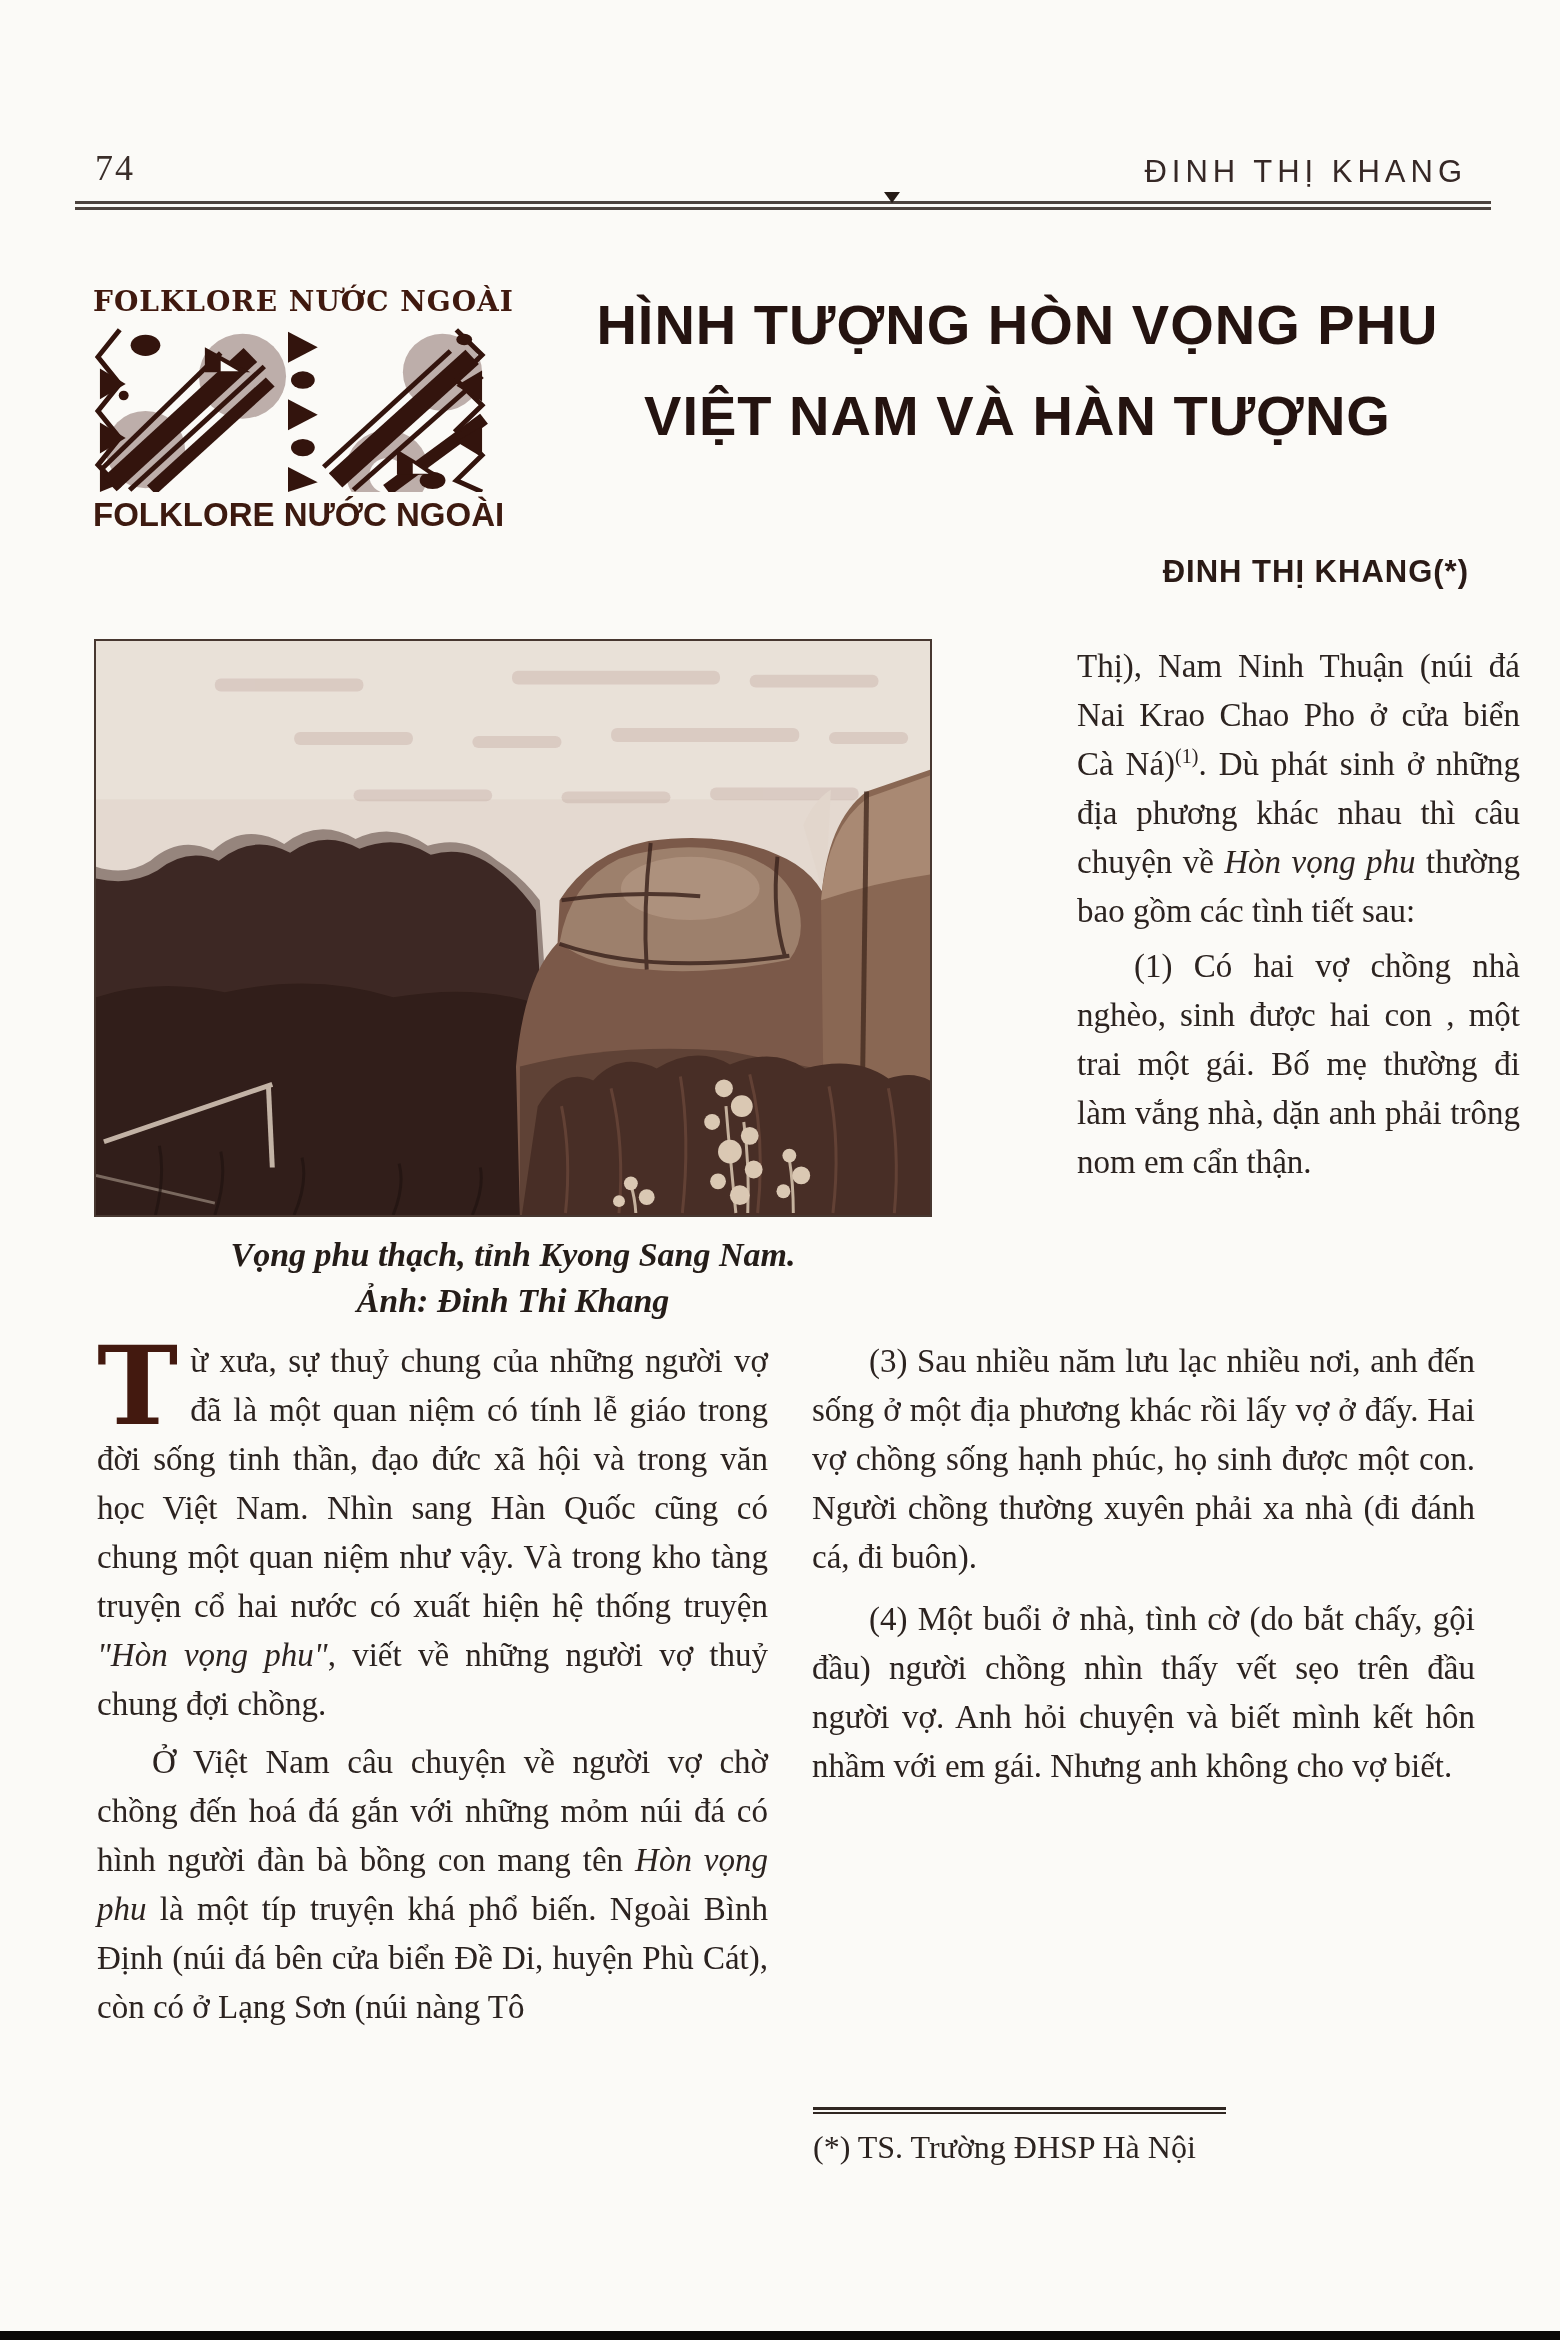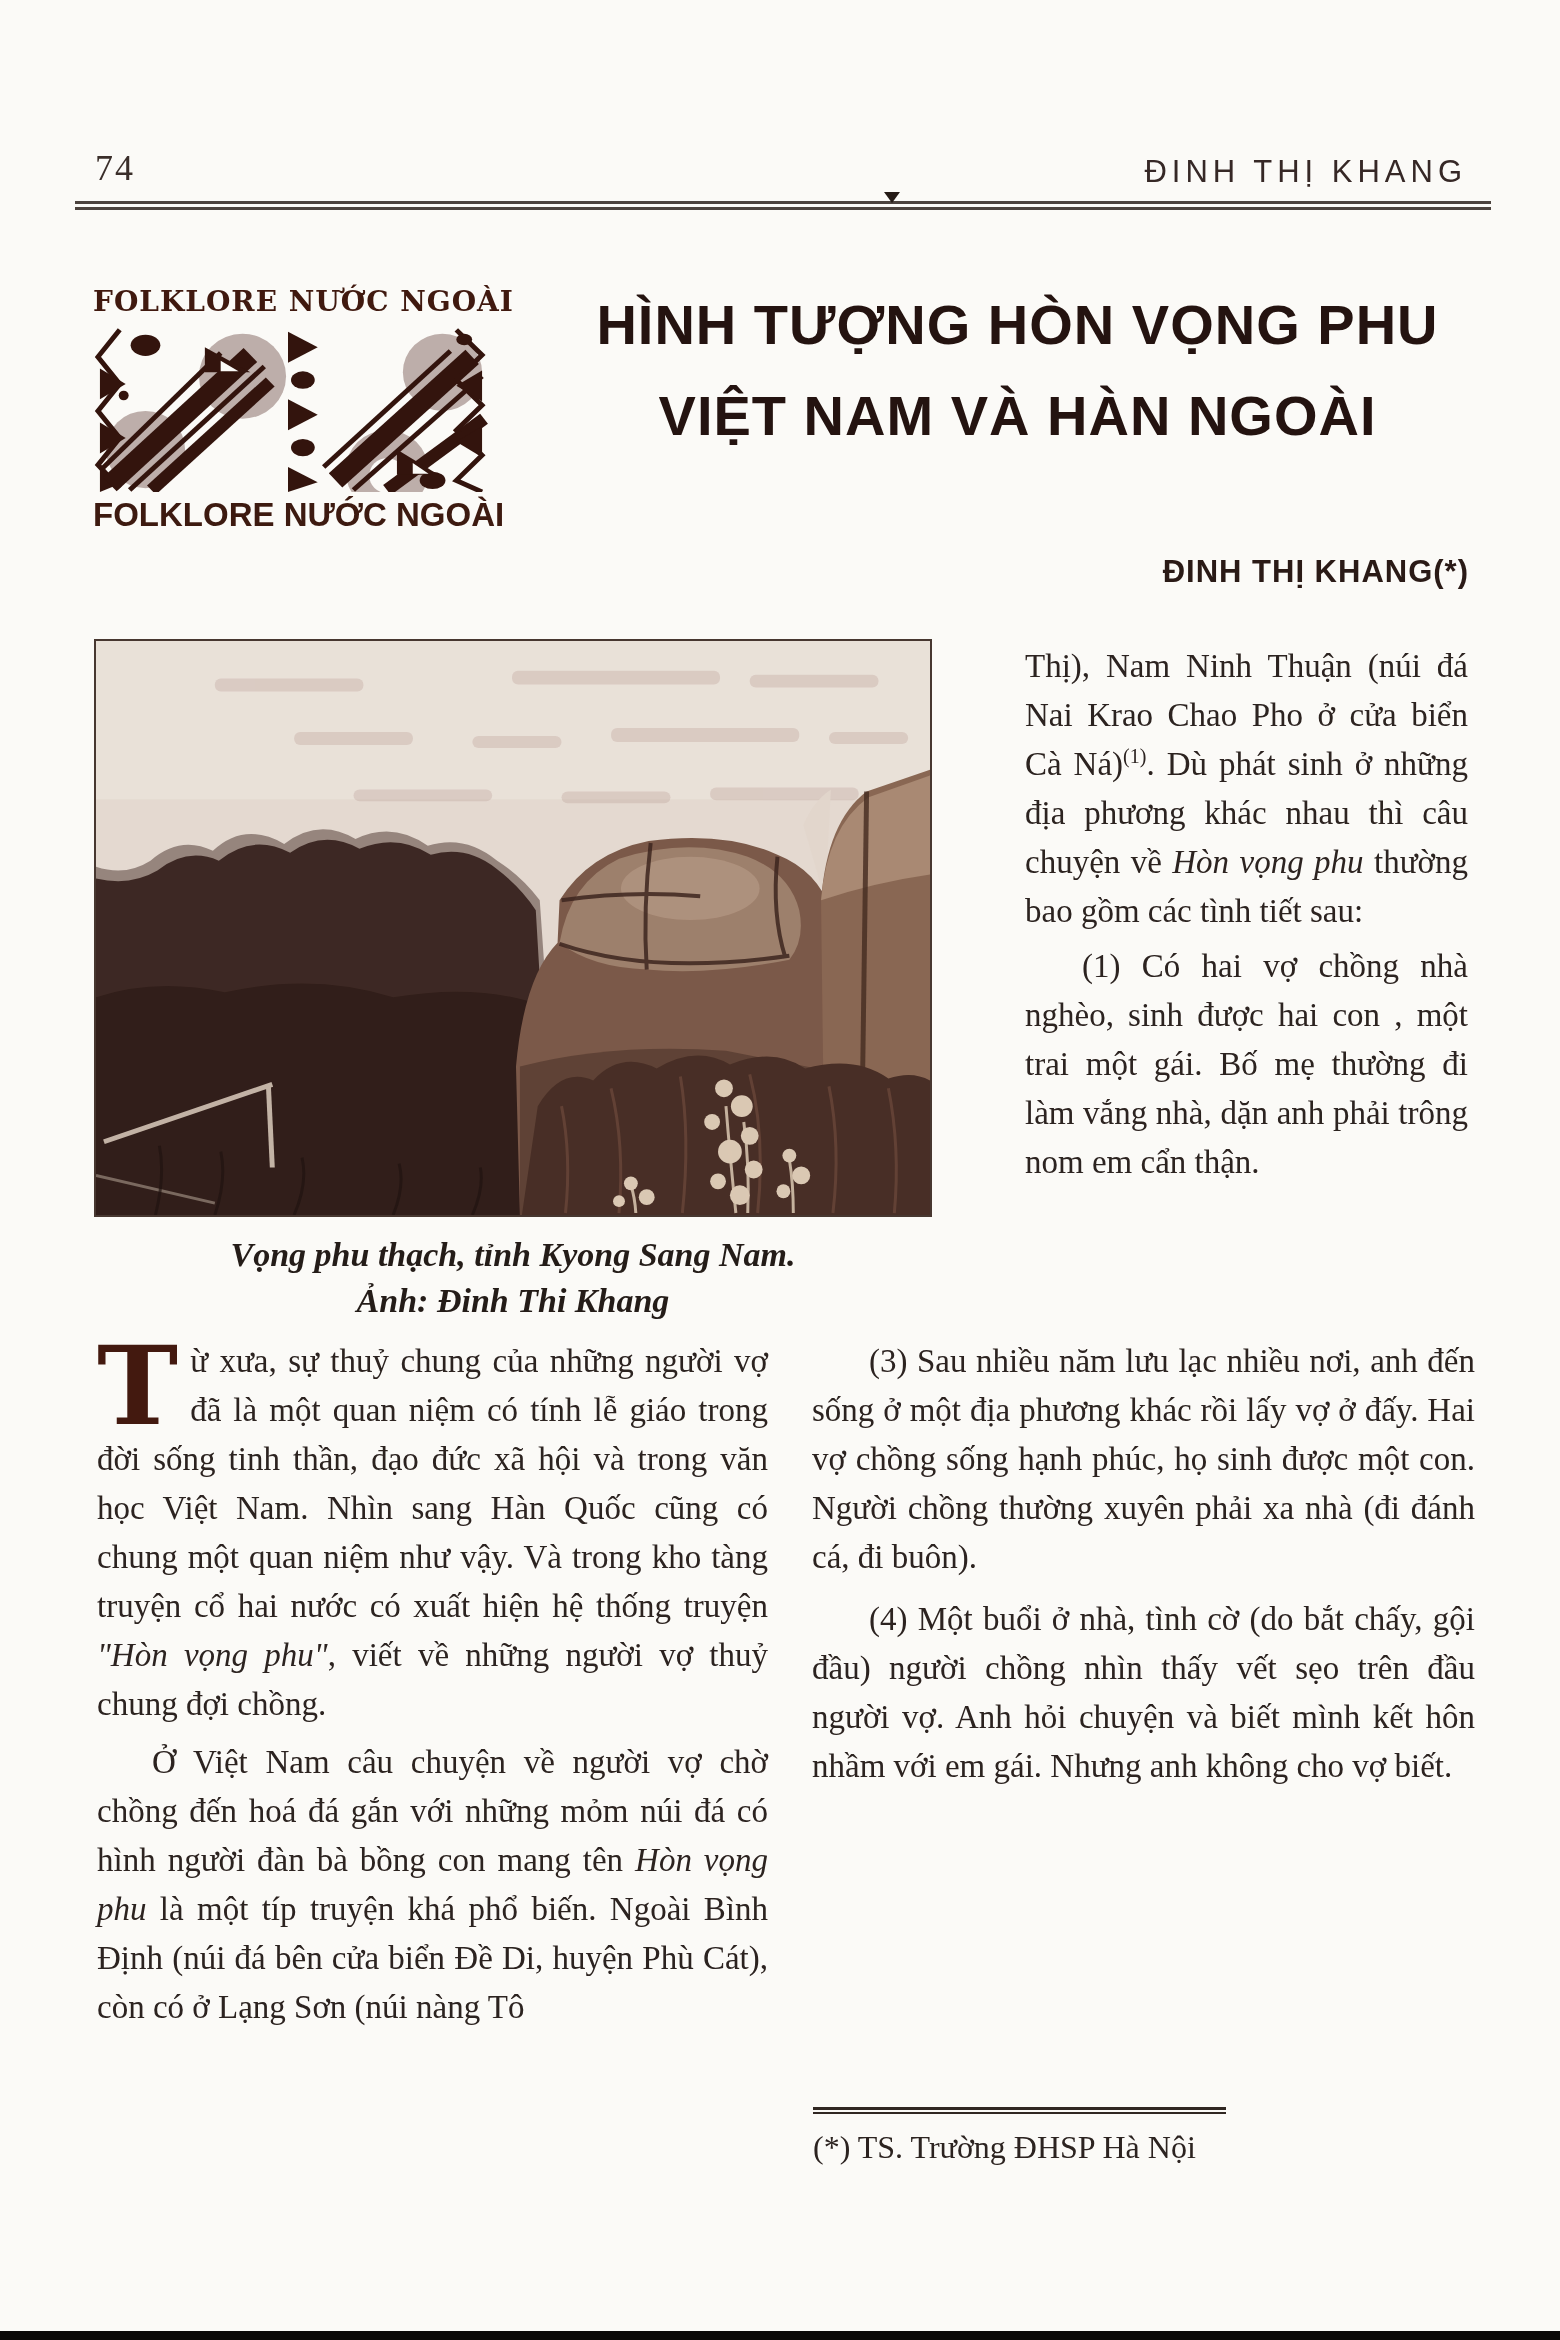--- a/index.html
+++ b/index.html
@@ -33,21 +33,21 @@
             font-weight:bold; font-size:31px; color:#2a1a16; letter-spacing:1px; }
   
   .photo { position:absolute; left:94px; top:639px; width:838px; height:578px;
            border:2px solid #473730; background:#ebe2d8; }
   .photo svg { display:block; width:100%; height:100%; }
   .caption { position:absolute; left:94px; top:1232px; width:838px; text-align:center;
              font-weight:bold; font-style:italic; font-size:34px; line-height:46px; color:#241c18; }
   
   .col { position:absolute; font-size:33px; line-height:49px; text-align:justify; color:#2c2320; }
   .col p { margin:0; }
-  .rt { left:1025px; top:642px; width:443px; }
+  .rt { left:1077px; top:642px; width:443px; }
   .rt .p2 { text-indent:57px; margin-top:6px; }
   .lb { left:97px; top:1337px; width:671px; }
   .lb .p2 { text-indent:55px; margin-top:9px; }
   .rb { left:812px; top:1337px; width:663px; }
   .rb p { text-indent:57px; margin-bottom:13px; }
   .it { font-style:italic; }
   sup { font-size:20px; line-height:0; vertical-align:super; }
   .dropcap { float:left; font-family:"DejaVu Serif", serif; font-weight:bold;
              font-size:109px; line-height:95px; color:#43190f; padding:2px 12px 0 0; }
   
@@ -116,21 +116,21 @@
         <ellipse cx="342" cy="160" rx="13" ry="9"></ellipse>
       </g>
       <polygon points="306,128 348,154 306,154" fill="#33140d"></polygon>
       <polygon points="322,142 338,153 322,153" fill="#fbfaf7"></polygon>
     </svg>
     <div class="logo-bottom">FOLKLORE NƯỚC NGOÀI</div>
   </div>
 
   <div class="title">
     <div>HÌNH TƯỢNG HÒN VỌNG PHU</div>
-    <div>VIỆT NAM VÀ HÀN NGOÀI</div>
+    <div>VIỆT NAM VÀ HÀN TƯỢNG</div>
   </div>
   <div class="byline">ĐINH THỊ KHANG(*)</div>
 
   <div class="photo">
     <svg viewBox="0 0 842 580" preserveAspectRatio="none" aria-hidden="true">
       <rect width="842" height="580" fill="#ebe2d8"></rect>
       <rect width="842" height="160" fill="#f2ece4" opacity="0.8"></rect>
       <g fill="#c4aaa2" opacity="0.35">
         <rect x="120" y="38" width="150" height="13" rx="6"></rect>
         <rect x="420" y="30" width="210" height="14" rx="6"></rect>

